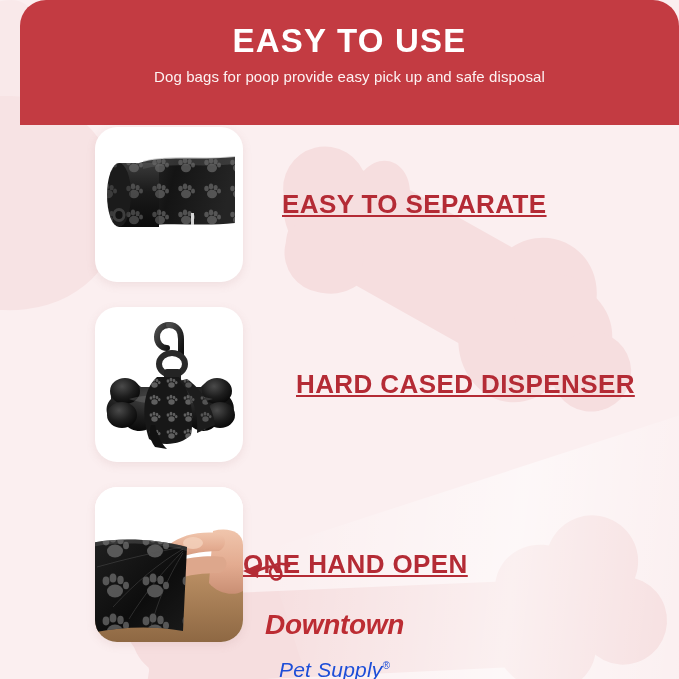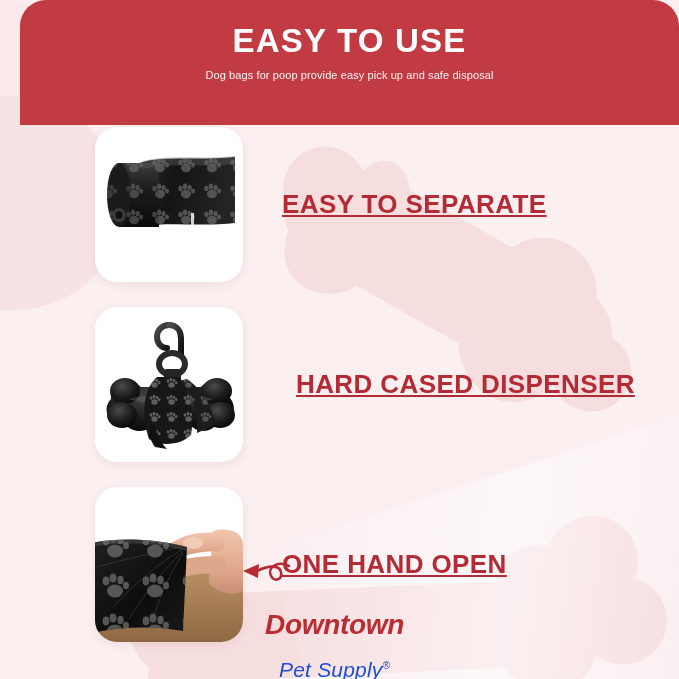--- a/index.html
+++ b/index.html
@@ -89,21 +89,21 @@
   .banner-title {
     color: #ffffff;
     font-size: 33px;
     font-weight: bold;
     letter-spacing: 1.2px;
     line-height: 1;
     margin: 0 0 12px 0;
   }
   .banner-sub {
     color: #fdf2f2;
-    font-size: 11px;
+    font-size: 15px;
     font-weight: normal;
     letter-spacing: 0.1px;
     line-height: 1.1;
     margin: 0;
   }
 
   
   .features {
     position: absolute;
     left: 0;
@@ -132,21 +132,21 @@
   .feature-label {
     color: #b42b35;
     font-size: 26px;
     font-weight: bold;
     letter-spacing: 0.4px;
     white-space: nowrap;
     text-decoration: underline;
   }
   .label-1 { margin-left: 39px; }
   .label-2 { margin-left: 53px; }
-  .label-3 { margin-left: 39px; }
+  .label-3 { }
 
   .arrow-wrap {
     position: absolute;
     left: 237px;
     top: 76px;
     width: 56px;
     height: 36px;
   }
 
   

